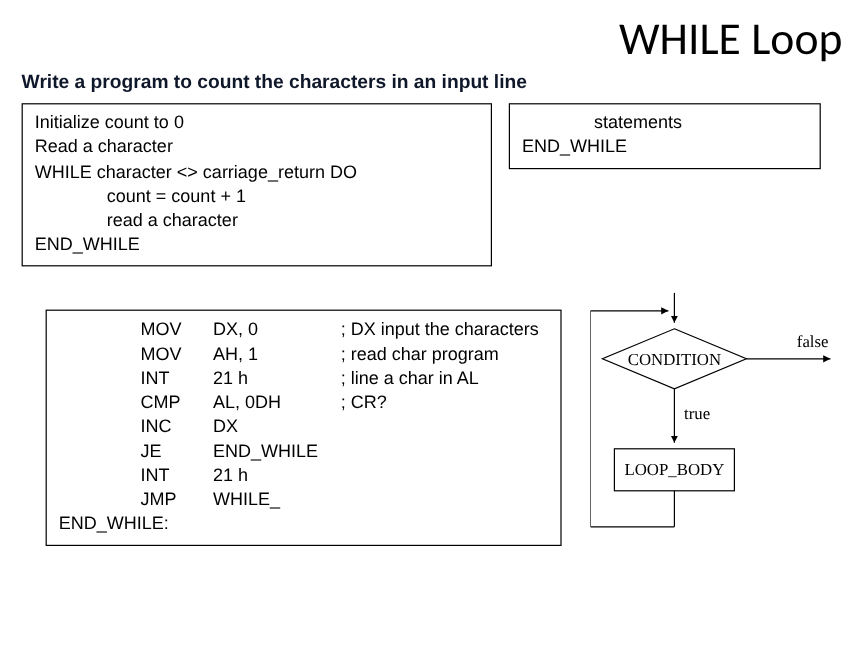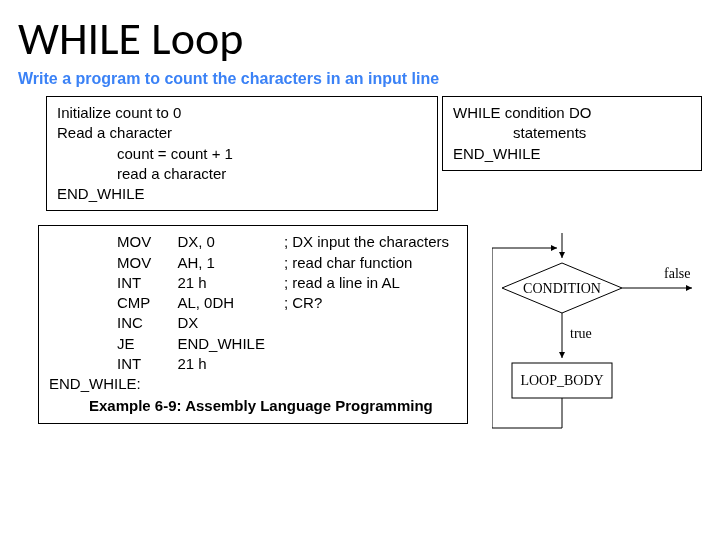--- a/index.html
+++ b/index.html
@@ -8,102 +8,101 @@
     font-family: Arial, Helvetica, sans-serif;
     font-size: 15px;
     color: #000;
     width: 720px;
     height: 540px;
     box-sizing: border-box;
     background: #fff;
   }
   .title {
     font-family: "Calibri", "Segoe UI", Arial, sans-serif;
-    font-size: 46px;
+    font-size: 38px;
     font-weight: 400;
-    text-align: left;
+    text-align: right;
     margin: 0 0 4px 0;
   }
   .subtitle {
     font-weight: bold;
-    color: #3b82f6;
+    color: #0f172a;
     font-size: 16px;
     margin: 0 0 8px 0;
   }
   .row {
     display: flex;
-    gap: 4px;
+    gap: 14px;
     align-items: flex-start;
-    justify-content: flex-end;
   }
   .box {
     border: 1px solid #000;
     padding: 6px 10px;
     line-height: 1.35;
     font-size: 15px;
   }
   .pseudo-box { width: 370px; }
   .right-col { width: 260px; }
   .syntax-box { text-align: left; }
   .syntax-box .l2 { padding-left: 60px; }
   .indent { padding-left: 60px; }
-  .asm-wrap { margin-top: 14px; display: flex; gap: 24px; align-items: flex-start; padding-left: 20px; }
+  .asm-wrap { margin-top: 14px; display: flex; gap: 24px; align-items: center; padding-left: 20px; }
   .asm-box { width: 460px; font-size: 15px; }
   .asm-table { border-collapse: collapse; }
   .asm-table td { padding: 0 8px 0 0; vertical-align: top; white-space: nowrap; }
   .asm-table td.mn { padding-left: 60px; width: 55px; }
   .asm-table td.op { width: 100px; margin-left: 43px; }
   .asm-caption { font-weight: bold; padding-left: 40px; margin-top: 2px; }
   .flowchart { margin-top: 8px; }
   svg text { font-family: "Times New Roman", serif; font-size: 14px; }
 </style>
 </head>
 <body>
 
 <h1 class="title">WHILE Loop</h1>
 <div class="subtitle">Write a program to count the characters in an input line</div>
 
 <div class="row">
   <div class="box pseudo-box">
     <div>Initialize count to 0</div>
     <div>Read a character</div>
+    <div>WHILE character &lt;&gt; carriage_return DO</div>
     <div class="indent">count = count + 1</div>
     <div class="indent">read a character</div>
     <div>END_WHILE</div>
   </div>
   <div class="right-col">
     <div class="box syntax-box">
-      <div>WHILE condition DO</div>
       <div class="l2">statements</div>
       <div>END_WHILE</div>
     </div>
   </div>
 </div>
 
 <div class="asm-wrap">
   <div class="box asm-box">
     <table class="asm-table">
       <tbody>
           <tr>
             <td></td>
             <td class="mn">MOV</td>
             <td class="op">DX, 0</td>
             <td>; DX input the characters</td>
           </tr>
       <tr>
             <td></td>
             <td class="mn">MOV</td>
             <td class="op">AH, 1</td>
-            <td>; read char function</td>
+            <td>; read char program</td>
           </tr>
       <tr>
             <td></td>
             <td class="mn">INT</td>
             <td class="op">21 h</td>
-            <td>; read a line in AL</td>
+            <td>; line a char in AL</td>
           </tr>
       <tr>
             <td></td>
             <td class="mn">CMP</td>
             <td class="op">AL, 0DH</td>
             <td>; CR?</td>
           </tr>
       <tr>
             <td></td>
             <td class="mn">INC</td>
@@ -116,25 +115,30 @@
             <td class="op">END_WHILE</td>
             <td></td>
           </tr>
       <tr>
             <td></td>
             <td class="mn">INT</td>
             <td class="op">21 h</td>
             <td></td>
           </tr>
       <tr>
+            <td></td>
+            <td class="mn">JMP</td>
+            <td class="op">WHILE_</td>
+            <td></td>
+          </tr>
+      <tr>
             <td colspan="4">END_WHILE:</td>
           </tr>
     </tbody>
       </table>
-    <div class="asm-caption">Example 6-9: Assembly Language Programming</div>
   </div>
 
   <div class="flowchart">
     <svg width="210" height="230" viewBox="0 0 210 230">
       <defs>
         <marker id="ah" markerWidth="8" markerHeight="8" refX="6" refY="3" orient="auto">
           <path d="M0,0 L6,3 L0,6 Z" fill="#000"></path>
         </marker>
       </defs>
 

